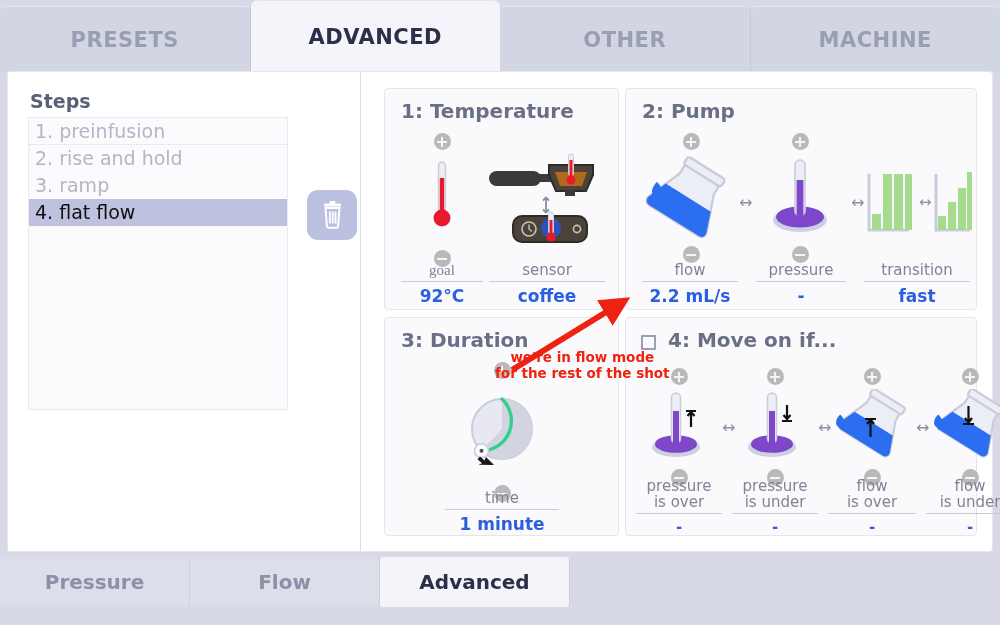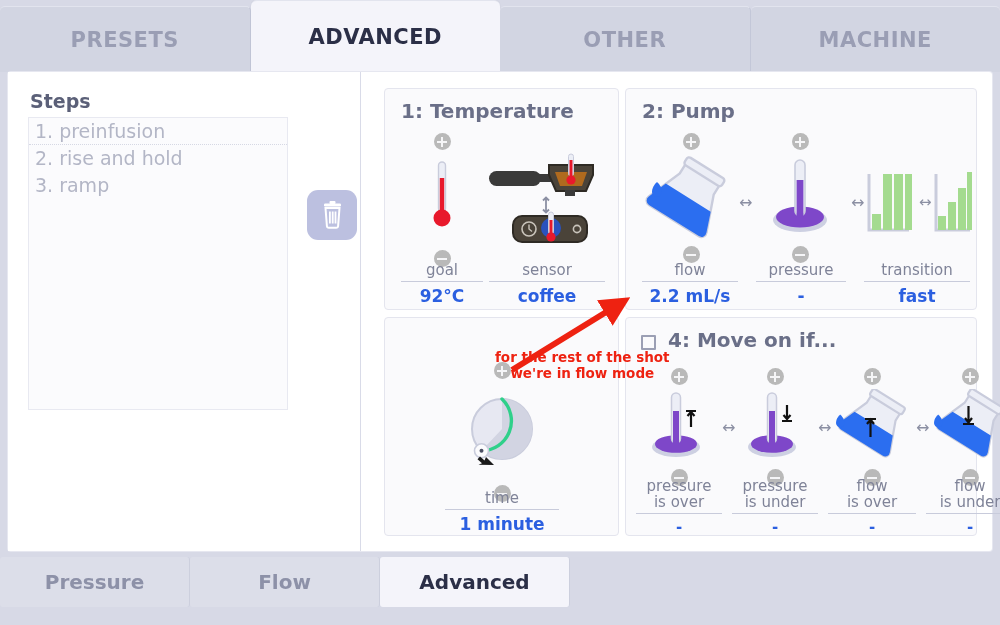--- a/index.html
+++ b/index.html
@@ -182,20 +182,21 @@
 
   <div class="main">
 
     <div class="leftcol">
       <div class="steps-title">Steps</div>
 
       <div class="steplist">
         <div class="step first">1. preinfusion</div>
         <div class="step">2. rise and hold</div>
         <div class="step">3. ramp</div>
+        <div class="step selected">4. flat flow</div>
       </div>
 
       <div class="trash-btn">
         <svg width="25" height="28" viewBox="0 0 25 28">
           <rect x="4" y="2.5" width="17" height="3" rx="1.2" fill="#fff"></rect>
           <rect x="9.5" y="0" width="6" height="3" rx="1" fill="#fff"></rect>
           <path d="M5.5 7 h14 l-1.4 18 a2 2 0 0 1 -2 1.8 h-7.2 a2 2 0 0 1 -2 -1.8 z" fill="none" stroke="#fff" stroke-width="2"></path>
           <rect x="9" y="10.5" width="1.8" height="12" fill="#fff"></rect>
           <rect x="11.8" y="10.5" width="1.8" height="12" fill="#fff"></rect>
           <rect x="14.6" y="10.5" width="1.8" height="12" fill="#fff"></rect>
@@ -248,21 +249,21 @@
             <circle cx="92" cy="77" r="3.6" fill="none" stroke="#c9c4bb" stroke-width="1.6"></circle>
             <ellipse cx="66" cy="76" rx="10" ry="10" fill="#2a52be"></ellipse>
             <rect x="63.5" y="60" width="5" height="22" rx="2.5" fill="#eceef6" stroke="#c9ccdc" stroke-width="1"></rect>
             <rect x="64.5" y="68" width="3" height="16" fill="#e8192c"></rect>
             <circle cx="66" cy="85" r="4.6" fill="#e8192c"></circle>
           </svg>
           <div class="pm" style="visibility:hidden"></div>
         </div>
 
         <div class="widget" style="left:16px; top:171px; width:82px;">
-          <div class="w-label" style="border-top:none; border-bottom:1px solid #c8cbdb; padding-bottom:2px;">goal</div>
+          <div class="w-label" style="border-top:none; border-bottom:1px solid #c8cbdb; padding-bottom:2px;font-family:Liberation Serif, serif;">goal</div>
           <div class="w-val">92°C</div>
         </div>
         <div class="widget" style="left:104px; top:171px; width:116px;">
           <div class="w-label" style="border-top:none; border-bottom:1px solid #c8cbdb; padding-bottom:2px;">sensor</div>
           <div class="w-val">coffee</div>
         </div>
       </div>
 
       <div class="panel p-pump">
         <div class="p-title">2: Pump</div>
@@ -322,20 +323,21 @@
           <div class="w-label" style="border-top:none; border-bottom:1px solid #c8cbdb; padding-bottom:2px;">pressure</div>
           <div class="w-val">-</div>
         </div>
         <div class="widget" style="left:238px; top:171px; width:106px;">
           <div class="w-label" style="border-top:none; border-bottom:1px solid #c8cbdb; padding-bottom:2px;">transition</div>
           <div class="w-val">fast</div>
         </div>
       </div>
 
       <div class="panel p-dur">
+        <div class="p-title">3: Duration</div>
 
         <div class="widget" style="left:62px; top:44px; width:110px;">
           <div class="pm plus"></div>
           <svg width="92" height="92" viewBox="0 0 92 92" style="margin-top:6px">
             <circle cx="46" cy="44" r="30" fill="#e7e8f2" stroke="#c9ccdc" stroke-width="2"></circle>
             <path d="M46 44 L46 14 A30 30 0 1 1 25.5 65.8 Z" fill="#d2d4e2"></path>
             <path d="M46 14 A30 30 0 0 1 25.5 65.8" fill="none" stroke="#2fd08a" stroke-width="3.4" stroke-linecap="round"></path>
             <circle cx="25.5" cy="65.8" r="7" fill="#fbfbfd" stroke="#c9ccdc" stroke-width="1.6"></circle>
             <circle cx="25.5" cy="65.8" r="2" fill="#4b4f63"></circle>
             <path d="M38 80 l-8 -8 l-1.5 3.5 l-4.5 -4 l-2.5 2.8 l4.5 4 l-3.5 1.5 z" fill="#1a1a1a"></path>
@@ -435,22 +437,22 @@
 
   <svg class="anno-arrow" width="150" height="85" viewBox="0 0 150 85">
     <defs>
       <marker id="ah" markerWidth="5" markerHeight="5" refX="2.2" refY="2.5" orient="auto">
         <path d="M0 0 L5 2.5 L0 5 z" fill="#ee2211"></path>
       </marker>
     </defs>
     <line x1="22" y1="74" x2="126" y2="10" stroke="#ee2211" stroke-width="6" marker-end="url(#ah)"></line>
   </svg>
   <div class="anno" style="left:495px; top:349px;">
+    <div>we're in flow mode</div>
     <div>for the rest of the shot</div>
-    <div>we're in flow mode</div>
   </div>
 
   <div class="botbar">
     <div class="btabs">
       <div class="btab">
           <span>Pressure</span>
         </div>
       <div class="btab">
           <span>Flow</span>
         </div>

